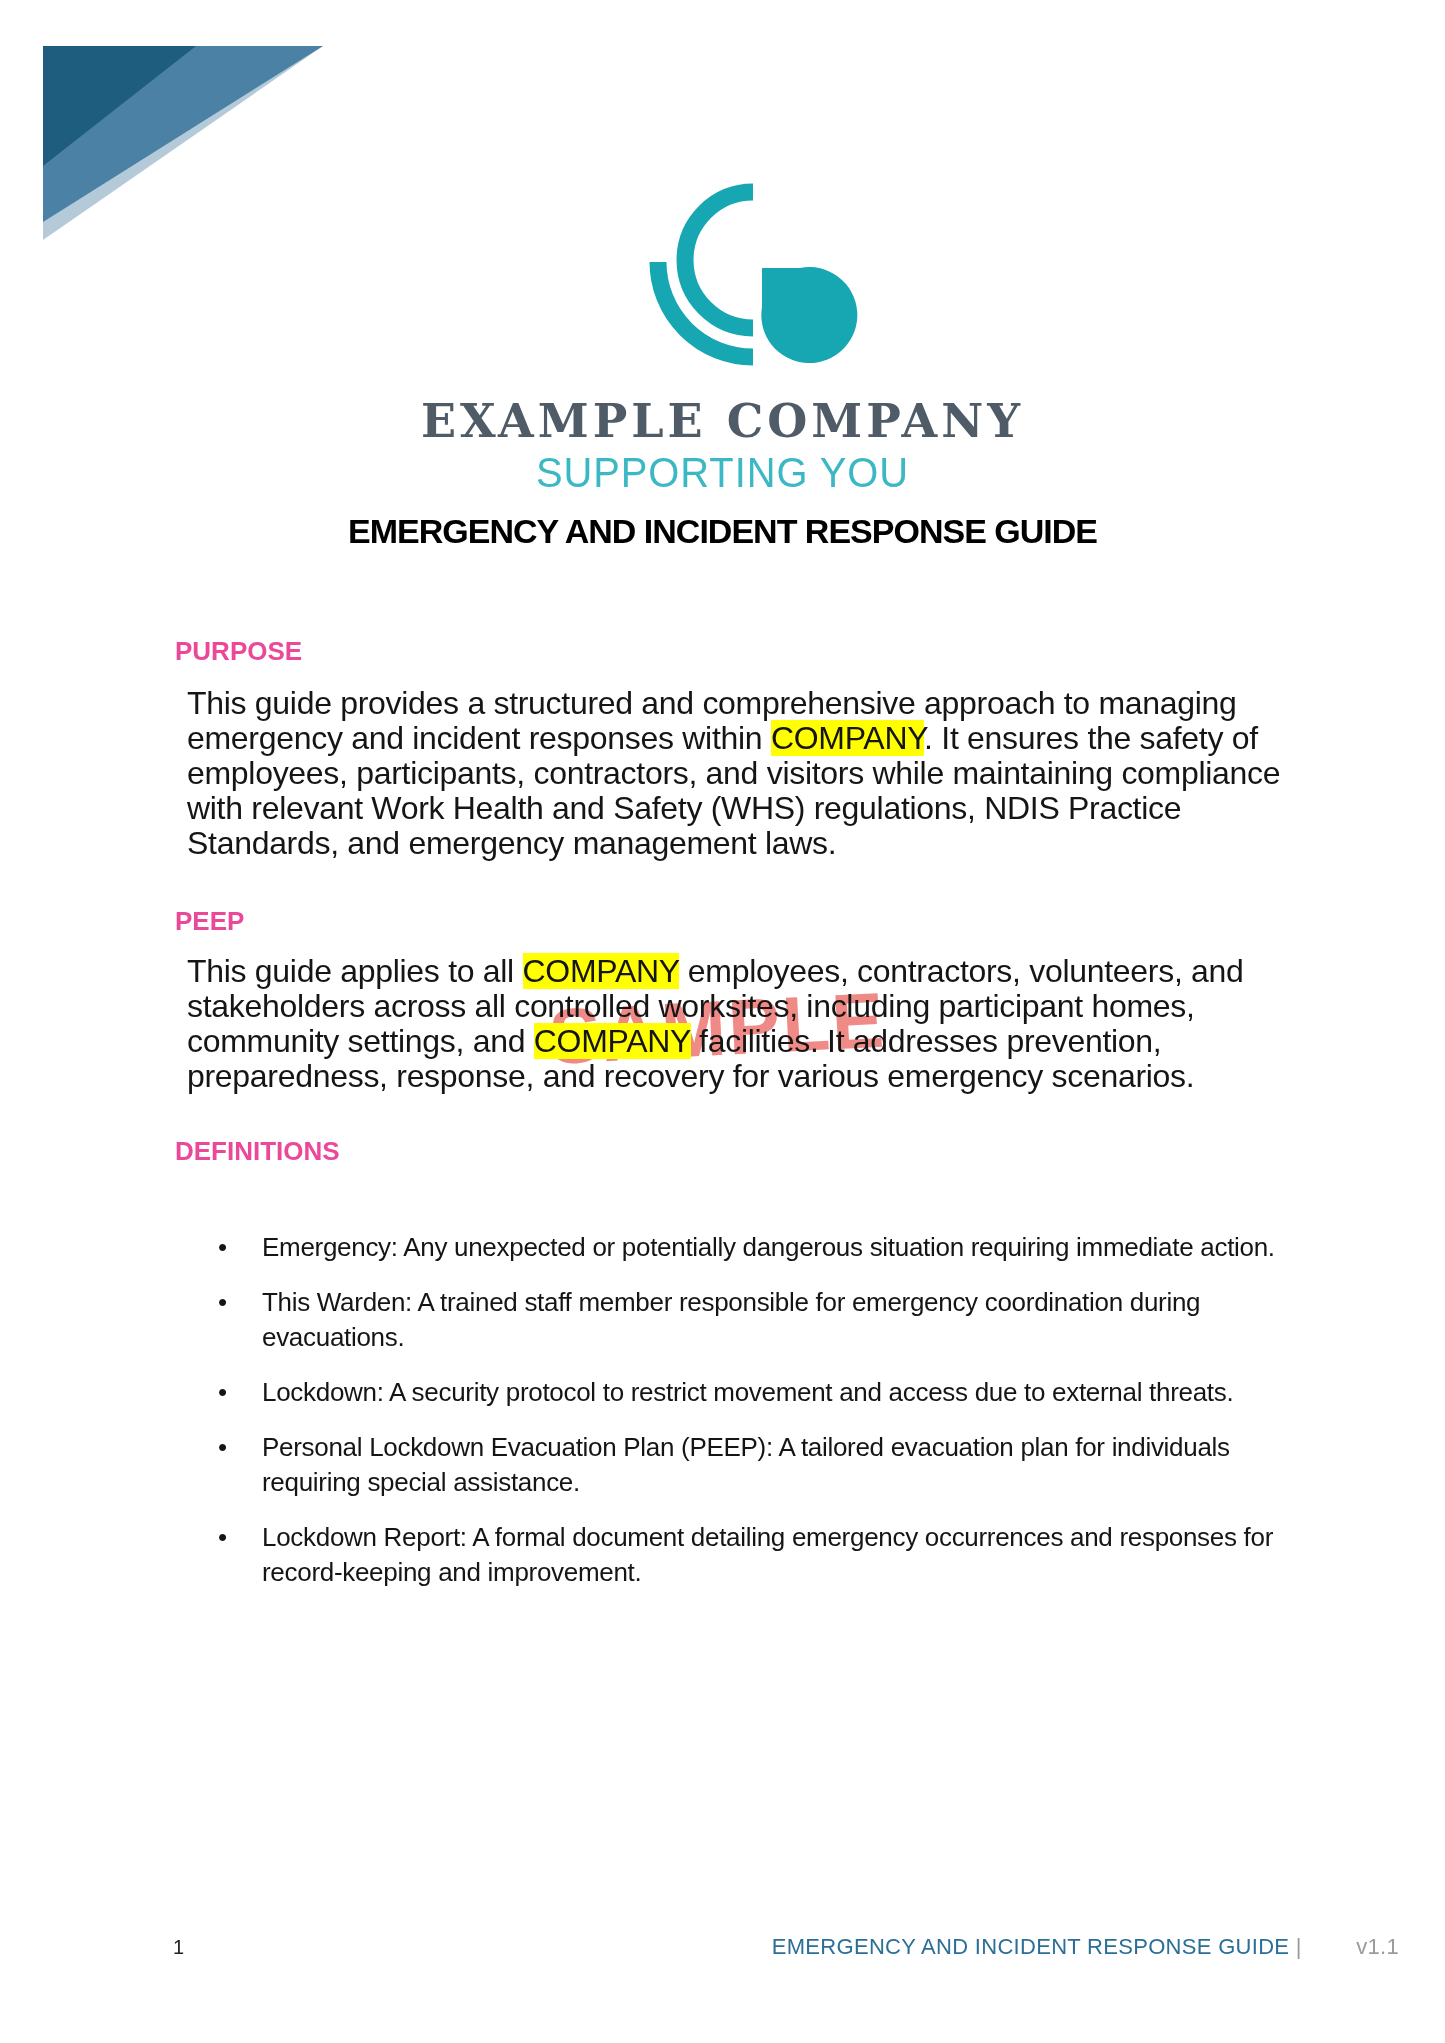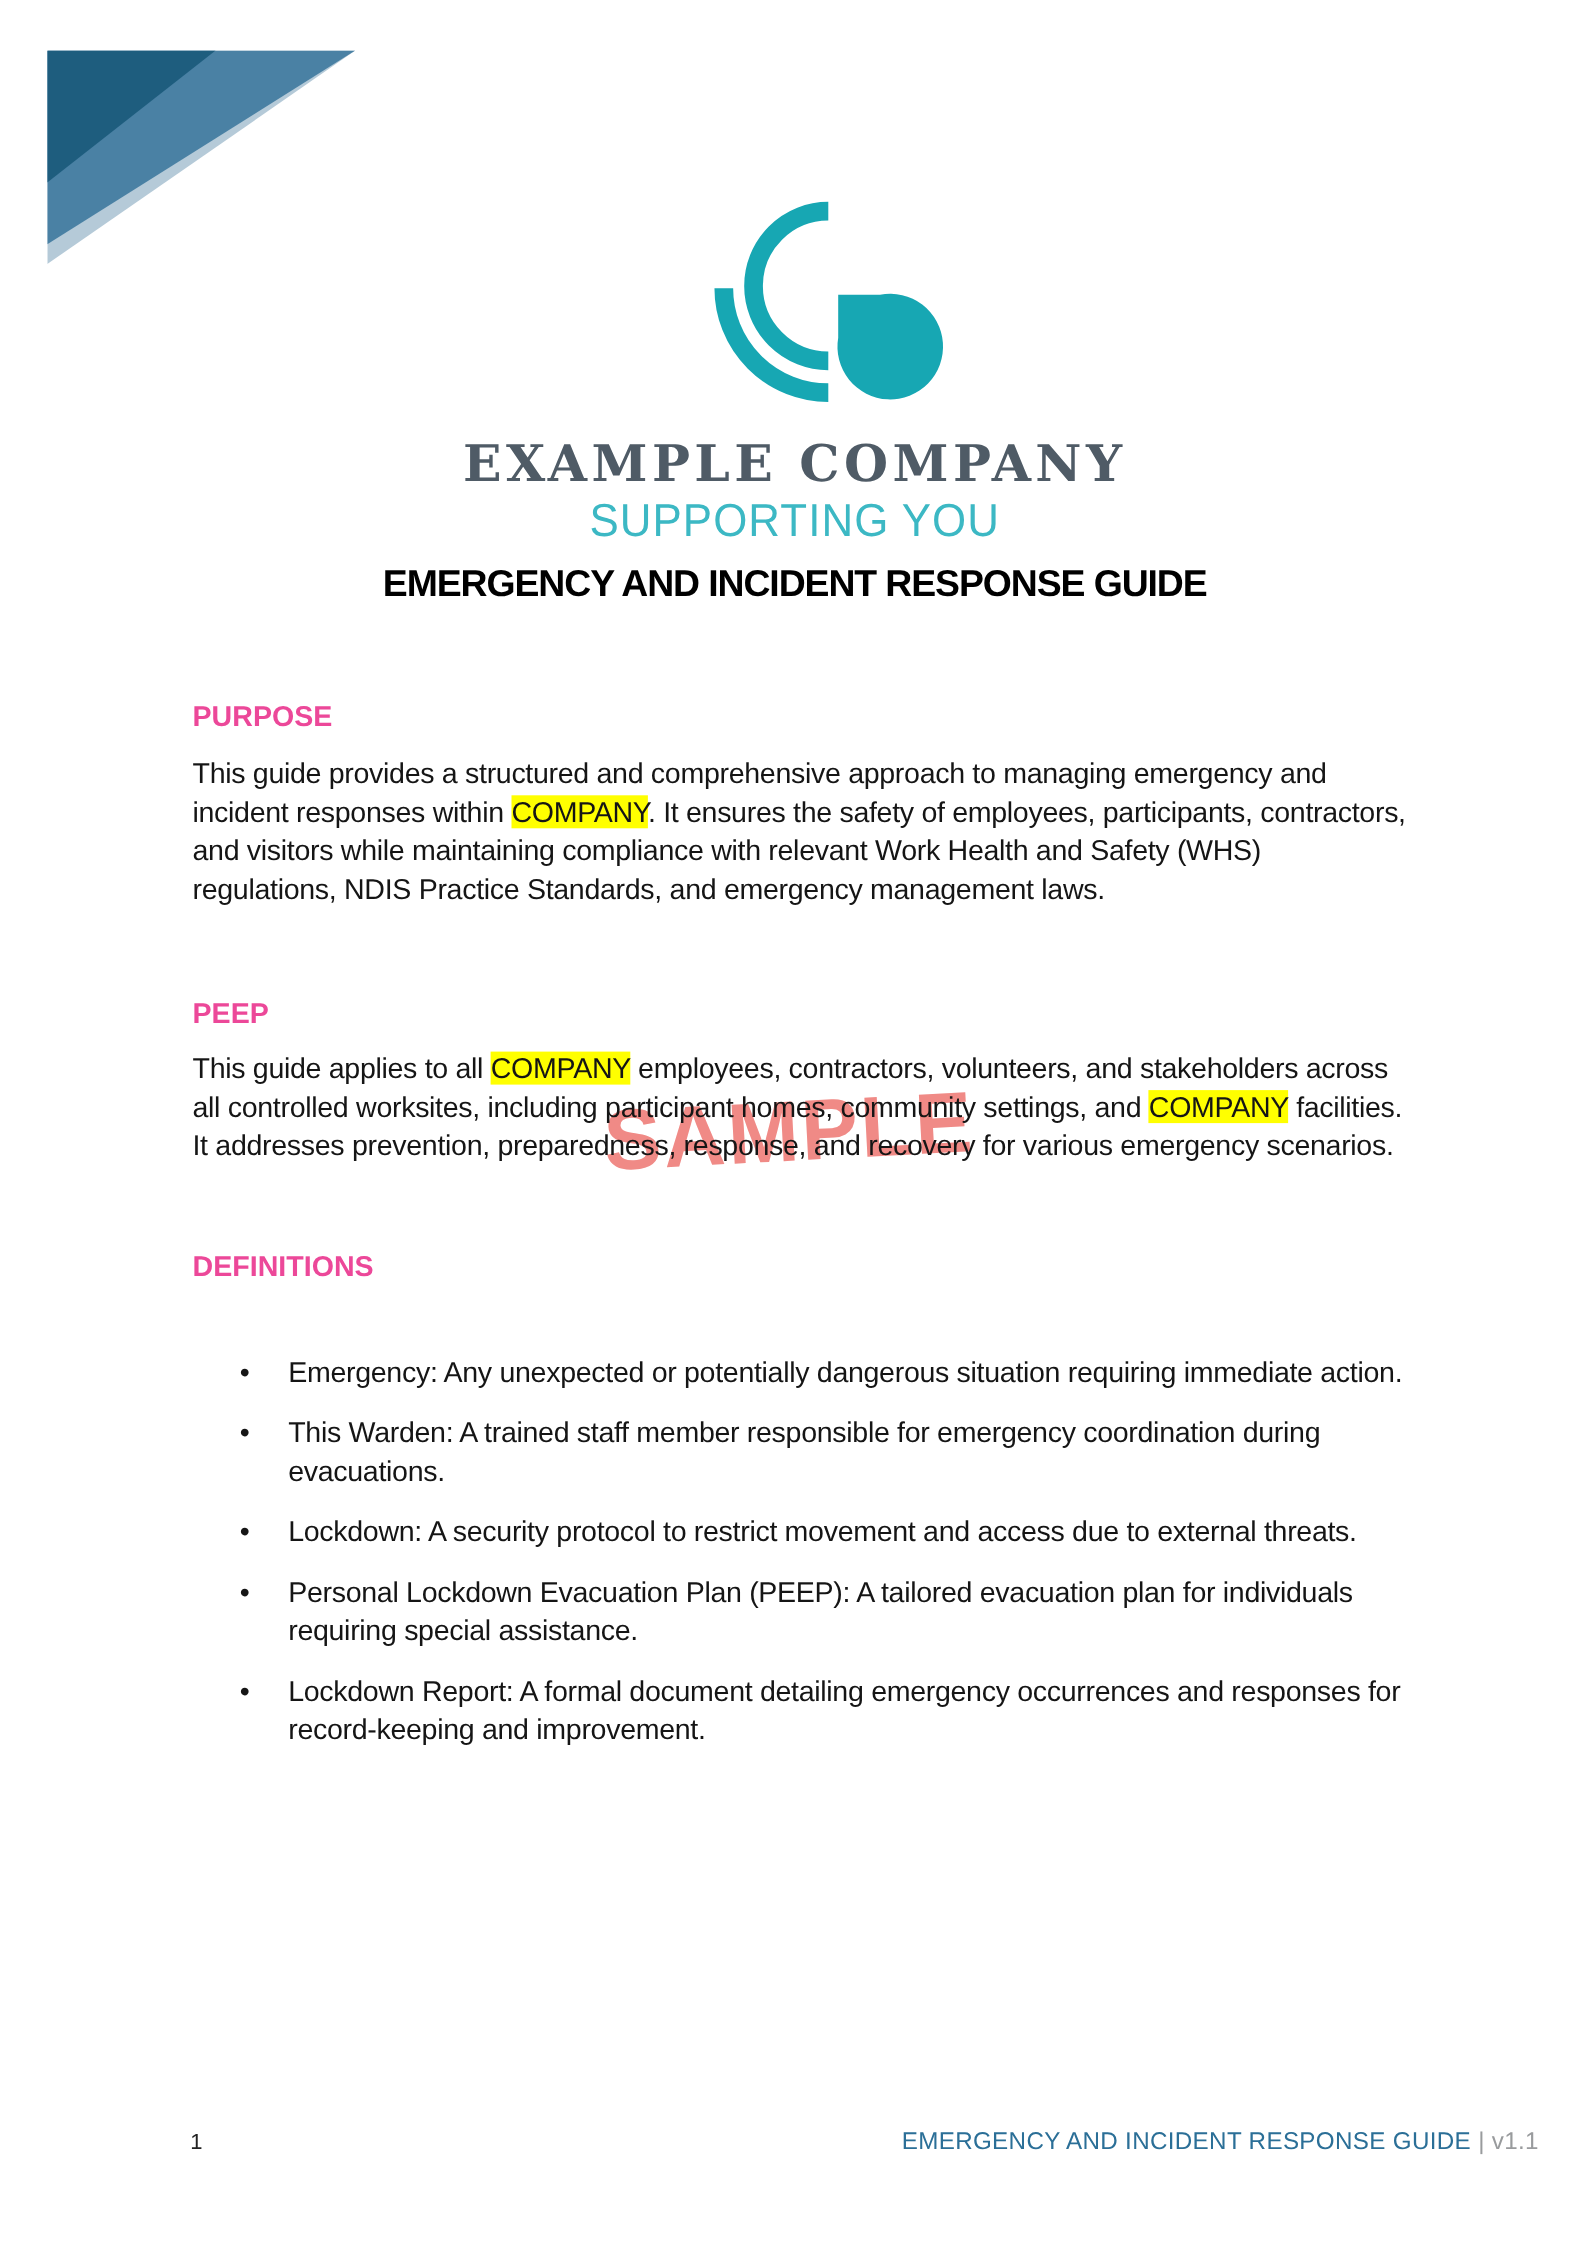--- a/index.html
+++ b/index.html
@@ -42,22 +42,22 @@
     font-size:34px;font-weight:800;letter-spacing:-1px;line-height:1;
     color:#000;
   }
   
   .content{position:absolute;left:175px;width:1105px;z-index:2;}
   .sec-heading{
     position:absolute;left:0;
     font-size:26px;font-weight:bold;line-height:30px;color:#ec4899;
   }
   .para{
-    position:absolute;left:0;width:1105px;
-    font-size:26px;line-height:35px;letter-spacing:-0.3px;
+    position:absolute;left:12px;width:1105px;
+    font-size:32px;line-height:35px;letter-spacing:-0.3px;
   }
   .hl{background:var(--highlight,#ffff00);}
   .def-list{
     position:absolute;left:0;top:1230px;width:1105px;
     list-style:none;margin:0;padding:0;
     font-size:26px;line-height:35px;letter-spacing:-0.3px;
   }
   .def-list li{position:relative;padding-left:87px;margin-bottom:20px;}
   .bullet-dot{position:absolute;left:43px;top:0;}
   .def-term{font-weight:normal;}
@@ -70,21 +70,21 @@
   }
   
   .footer{
     position:absolute;left:173px;right:46px;top:1934px;
     display:flex;justify-content:space-between;align-items:baseline;
   }
   .page-number{font-size:20px;color:#222;}
   .footer-right{font-size:22px;letter-spacing:0.3px;white-space:nowrap;}
   .footer-doc-title{color:var(--footer_blue,#2b6f97);}
   .footer-sep{color:var(--footer_gray,#999b9d);}
-  .footer-version{color:var(--footer_gray,#999b9d);}
+  .footer-version{color:var(--footer_gray,#999b9d);margin-left:48px;}
 </style>
 </head>
 <body>
 
 <div class="page">
 
   <svg class="corner" width="280" height="194" viewBox="0 0 280 194">
     <polygon class="tri-light" points="0,0 280,0 0,194"></polygon>
     <polygon class="tri-mid" points="0,0 280,0 0,176"></polygon>
     <polygon class="tri-dark" points="0,0 153,0 0,120"></polygon>

